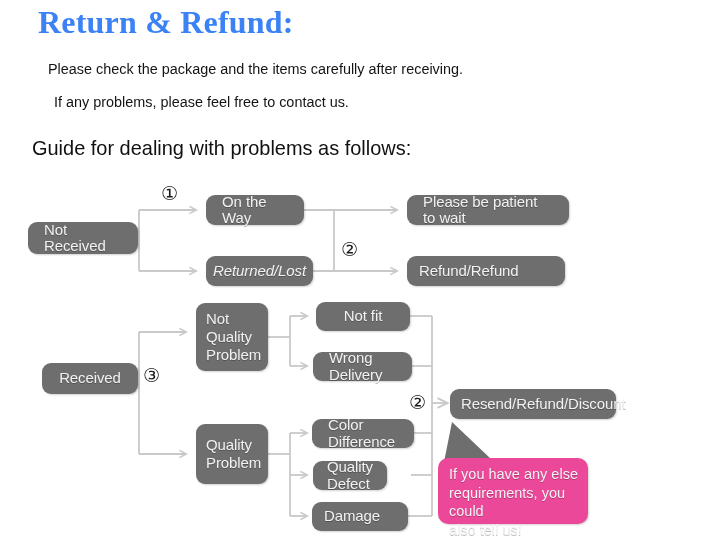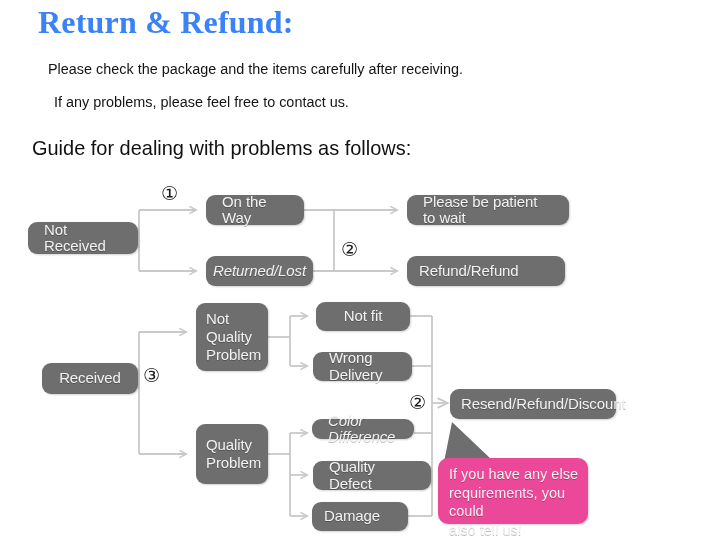--- a/index.html
+++ b/index.html
@@ -180,23 +180,23 @@
 Quality
 Problem</div>
 
 <div class="node multi" style="left:196px; top:424px; width:72px; height:60px; padding-left:10px;">Quality
 Problem</div>
 
 <div class="node center" style="left:316px; top:302px; width:94px; height:29px;">Not fit</div>
 
 <div class="node center" style="left:313px; top:352px; width:99px; height:29px;">Wrong Delivery</div>
 
-<div class="node center" style="left:312px; top:419px; width:102px; height:20px;font-style:italic;">Color Difference</div>
-
-<div class="node center" style="left:313px; top:461px; width:118px; height:29px;">Quality Defect</div>
+<div class="node center" style="left:312px; top:419px; width:102px; height:29px;">Color Difference</div>
+
+<div class="node center" style="left:313px; top:461px; width:74px; height:29px;">Quality Defect</div>
 
 <div class="node" style="left:312px; top:502px; width:96px; height:29px; padding-left:12px;">Damage</div>
 
 <div class="node" style="left:450px; top:389px; width:166px; height:30px; padding-left:11px;">Resend/Refund/Discount</div>
 
 <div class="step-mark" style="left:161px; top:184px;">①</div>
 <div class="step-mark" style="left:341px; top:240px;">②</div>
 <div class="step-mark" style="left:143px; top:366px;">③</div>
 <div class="step-mark" style="left:409px; top:393px;">②</div>
 

